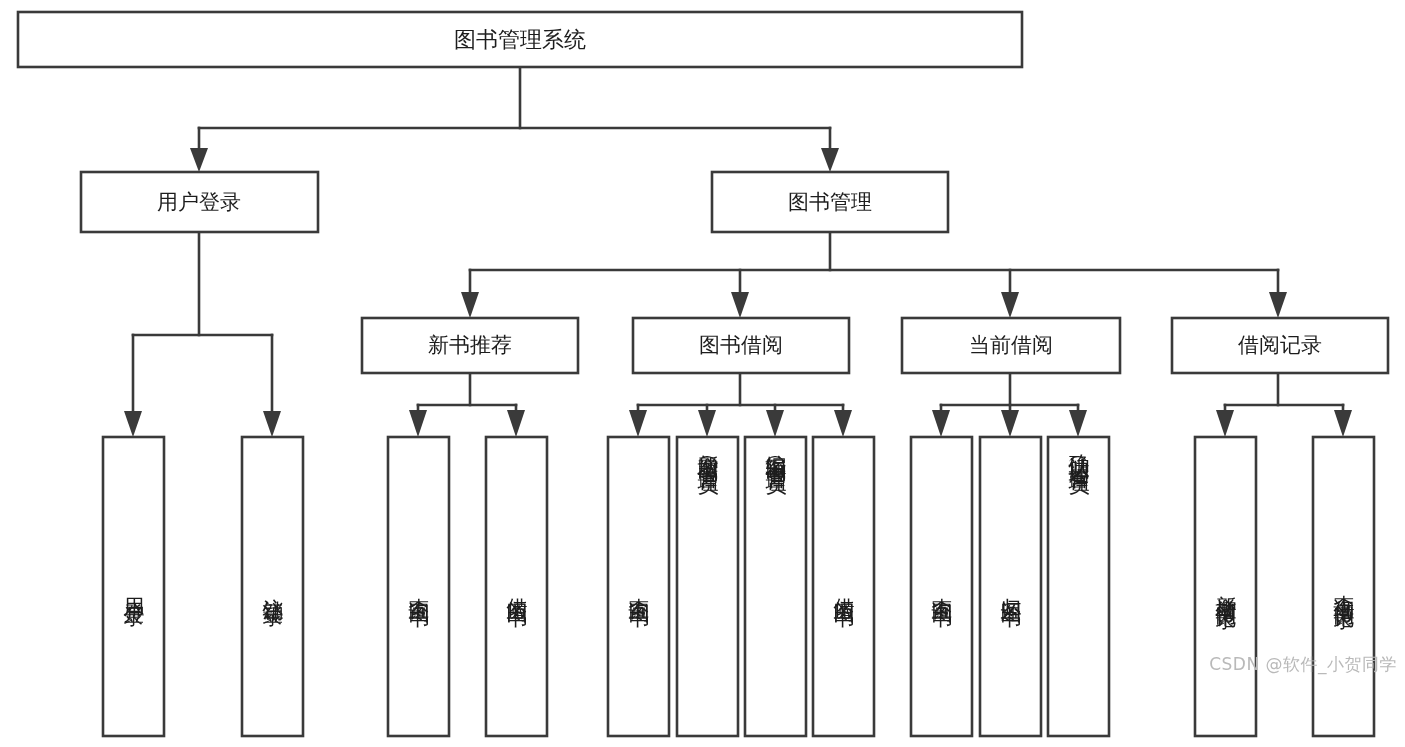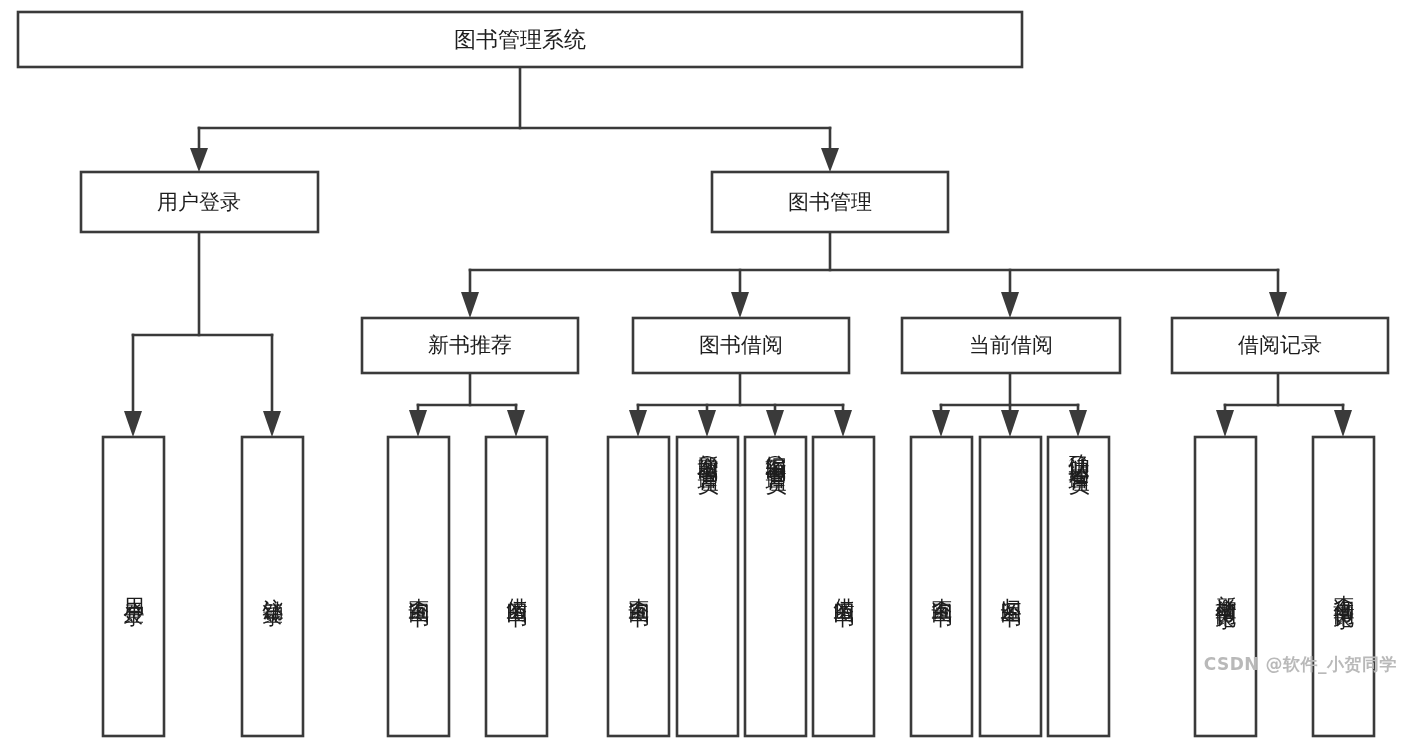--- a/index.html
+++ b/index.html
@@ -75,21 +75,20 @@
   }
   #watermark {
     position: absolute;
     right: 8px;
     bottom: 4px;
     font-family: "DejaVu Sans", "Liberation Sans", sans-serif;
     font-size: 17px;
     color: #b9b9b9;
     letter-spacing: 0.5px;
     white-space: nowrap;
-    font-weight: bold;
   }
 </style>
 </head>
 <body>
 
 <div id="diagram-root">
 
   <svg id="flow-svg" viewBox="0 0 1405 747">
 
     <g>

